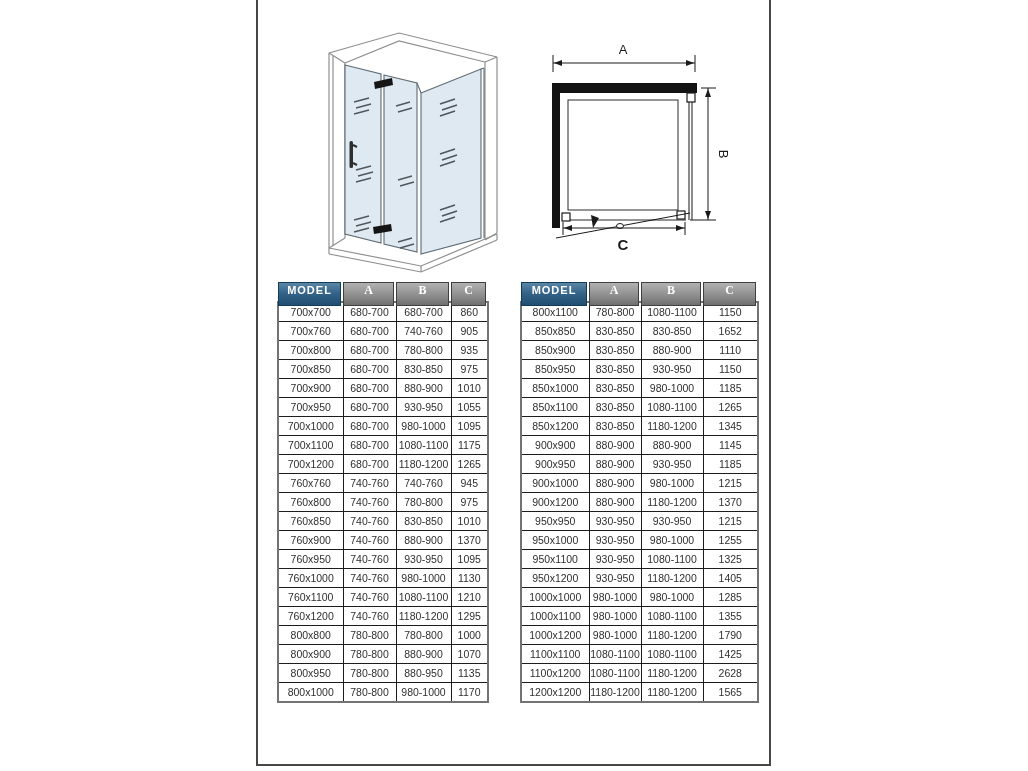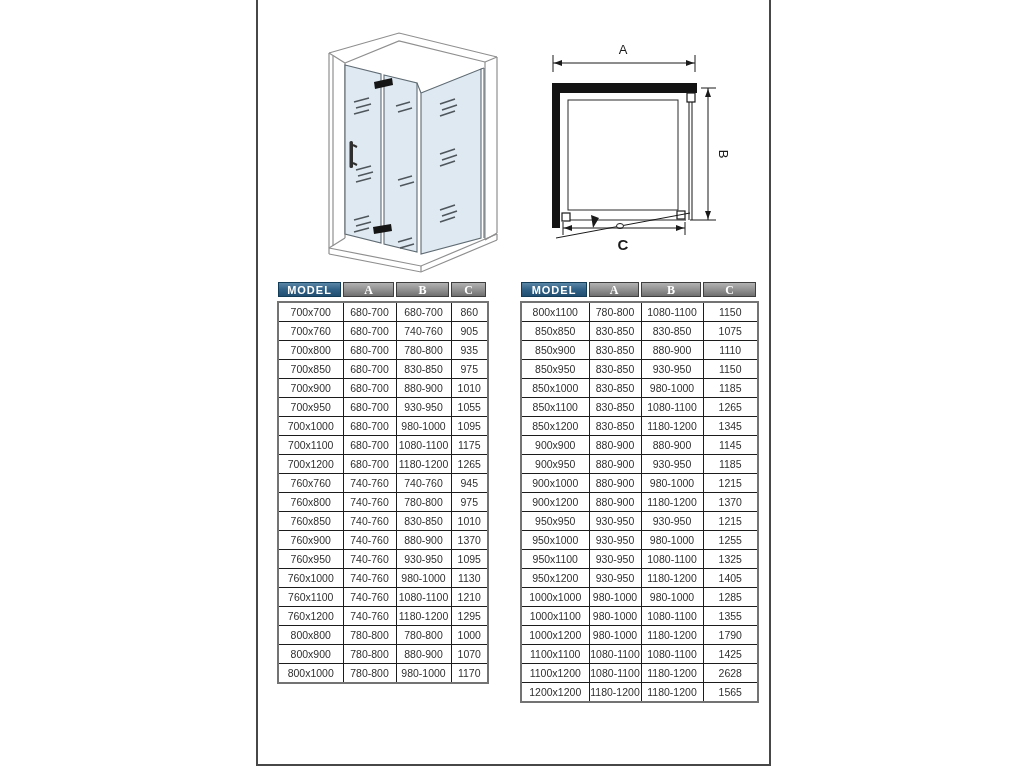--- a/index.html
+++ b/index.html
@@ -14,21 +14,21 @@
   #iso-svg{left:288px;top:14px;}
   #plan-svg{left:535px;top:28px;}
 
   .tblwrap{position:absolute;top:282px;}
   #tbl0{left:277px;width:210px;}
   #tbl1{left:520px;width:237px;}
 
   .thead{display:grid;height:15px;margin-bottom:4px;}
   #tbl0 .thead{grid-template-columns:65px 53px 55px 37px;}
   #tbl1 .thead{grid-template-columns:68px 52px 62px 55px;}
-  .hcell{margin:0 1px;height:15px;line-height:14px;text-align:center;color:#ffffff;
+  .hcell{margin:0 1px;height:24px;line-height:14px;text-align:center;color:#ffffff;
          font-weight:bold;font-size:11px;box-sizing:border-box;}
   .hmodel{background:linear-gradient(180deg,#5b87a5 0%,#336288 48%,#204f72 100%);
           border:1px solid #123c57;letter-spacing:1px;font-family:"Liberation Sans",sans-serif;}
   .habc{background:linear-gradient(180deg,#b2b2b2 0%,#8f8f8f 55%,#6f6f6f 100%);
         border:1px solid #3f3f3f;font-family:"Liberation Serif",serif;font-size:12px;}
 
   table.spec{border-collapse:collapse;table-layout:fixed;width:100%;
              border:2px solid #737373;}
   table.spec td{border:1px solid #1c1c1c;height:18px;padding:0;text-align:center;
                 font-size:10.5px;color:#2f2f2f;background:#ffffff;white-space:nowrap;
@@ -291,20 +291,26 @@
             <td>780-800</td>
             <td>1000</td>
           </tr>
           <tr>
             <td>800x900</td>
             <td>780-800</td>
             <td>880-900</td>
             <td>1070</td>
           </tr>
           <tr>
+            <td>800x950</td>
+            <td>780-800</td>
+            <td>880-950</td>
+            <td>1135</td>
+          </tr>
+          <tr>
             <td>800x1000</td>
             <td>780-800</td>
             <td>980-1000</td>
             <td>1170</td>
           </tr>
         </tbody>
     </table>
   </div>
 
   <div id="tbl1" class="tblwrap">
@@ -325,21 +331,21 @@
           <tr>
             <td>800x1100</td>
             <td>780-800</td>
             <td>1080-1100</td>
             <td>1150</td>
           </tr>
           <tr>
             <td>850x850</td>
             <td>830-850</td>
             <td>830-850</td>
-            <td>1075</td>
+            <td>1652</td>
           </tr>
           <tr>
             <td>850x900</td>
             <td>830-850</td>
             <td>880-900</td>
             <td>1110</td>
           </tr>
           <tr>
             <td>850x950</td>
             <td>830-850</td>

